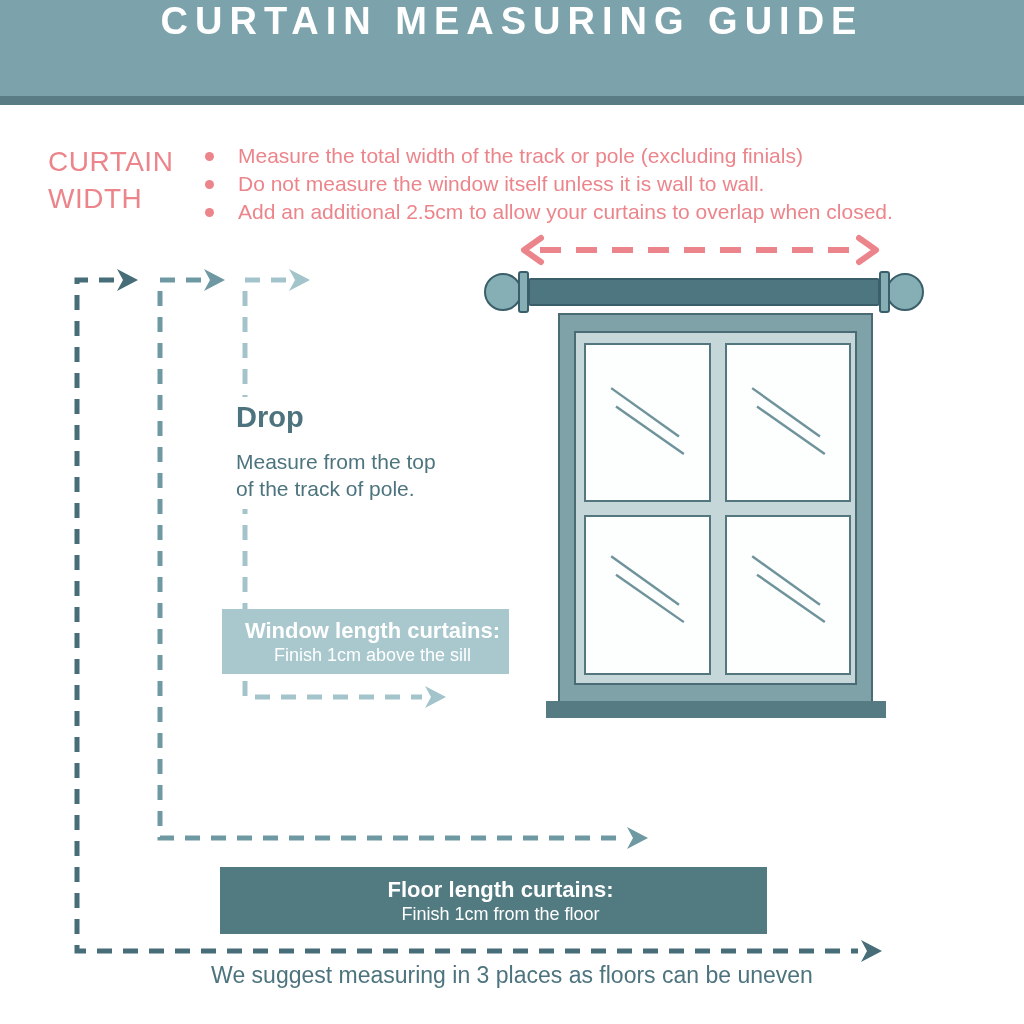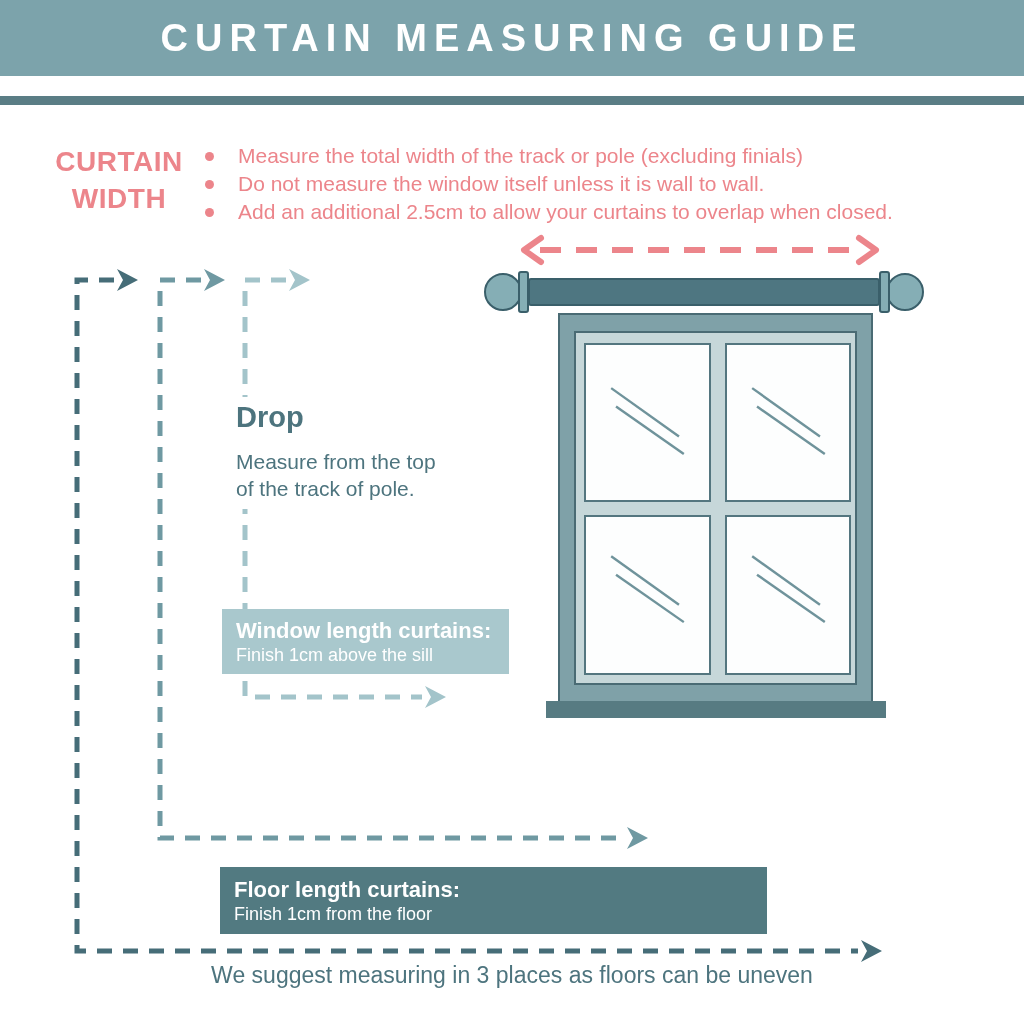--- a/index.html
+++ b/index.html
@@ -21,27 +21,27 @@
     --window-outline:#4a6b74;
     --window-sill:#577b82;
     --pane-line:#6f939b;
     --box-text:#ffffff;
   }
   *{margin:0;padding:0;box-sizing:border-box;}
   html,body{background:#fff;}
   body{font-family:"Liberation Sans", sans-serif;}
   .canvas{position:relative;width:1024px;height:1024px;background:#ffffff;overflow:hidden;}
 
-  .banner{position:absolute;left:0;top:0;width:1024px;height:76px;background:var(--header-bg);
-          display:flex;align-items:center;justify-content:center;}
+  .banner{position:absolute;left:0;top:0;width:1024px;height:104px;background:var(--header-bg);
+          display:flex;align-items:flex-start;justify-content:center;}
   .banner h1{color:#fff;font-size:38px;font-weight:bold;letter-spacing:7px;}
   .stripe{position:absolute;left:0;top:96px;width:1024px;height:9px;background:var(--header-stripe);}
 
-  .width-label{position:absolute;left:48px;top:144px;width:142px;text-align:center;
-               color:var(--pink);font-size:28px;font-weight:bold;line-height:1.32;letter-spacing:0.5px;}
+  .width-label{position:absolute;left:48px;top:144px;width:142px;
+               color:var(--pink);font-size:28px;font-weight:normal;line-height:1.32;letter-spacing:0.5px;}
 
   .bullets{position:absolute;left:195px;top:142px;width:800px;list-style:none;}
   .bullets li{display:flex;align-items:flex-start;line-height:28px;color:var(--pink);font-size:21px;}
   .bullets .dot{flex:0 0 auto;width:9px;height:9px;border-radius:50%;background:var(--pink);
                 margin:10px 24px 0 10px;}
 
   .layer{position:absolute;left:0;top:0;width:1024px;height:1024px;z-index:1;}
   .dash-dark{stroke:var(--teal-dark);stroke-width:5;fill:none;stroke-dasharray:15 11;}
   .dash-medium{stroke:var(--teal-medium);stroke-width:5;fill:none;stroke-dasharray:15 11;}
   .dash-light{stroke:var(--teal-light);stroke-width:5;fill:none;stroke-dasharray:15 11;}
@@ -73,21 +73,21 @@
   .pane line{stroke:var(--pane-line);stroke-width:2.5;}
   .sill{position:absolute;left:546px;top:701px;width:340px;height:17px;z-index:1;
         background:var(--window-sill);}
 
   .drop-block{position:absolute;left:226px;top:397px;width:255px;min-height:112px;background:#ffffff;
               z-index:2;padding:4px 10px;}
   .drop-block h2{color:var(--text-teal);font-size:29px;font-weight:bold;}
   .drop-block p{margin-top:14px;color:var(--text-teal);font-size:21px;line-height:1.3;}
 
   .len-box{position:absolute;z-index:2;display:flex;flex-direction:column;justify-content:center;
-           padding-left:14px;color:var(--box-text);}
+           padding-left:14px;color:var(--box-text);text-align:center;}
   .len-box .t{font-size:22px;font-weight:bold;line-height:1.25;}
   .len-box .s{font-size:18px;line-height:1.25;}
   .box-window{left:222px;top:609px;width:287px;height:65px;background:var(--box-window-bg);}
   .box-mid{left:219px;top:743px;width:444px;height:65px;background:var(--box-mid-bg);}
   .box-floor{left:220px;top:867px;width:547px;height:67px;background:var(--box-floor-bg);}
 
   .footer-note{position:absolute;left:0;top:962px;width:1024px;text-align:center;
                color:var(--text-teal);font-size:23px;z-index:1;}
 </style>
 </head>

